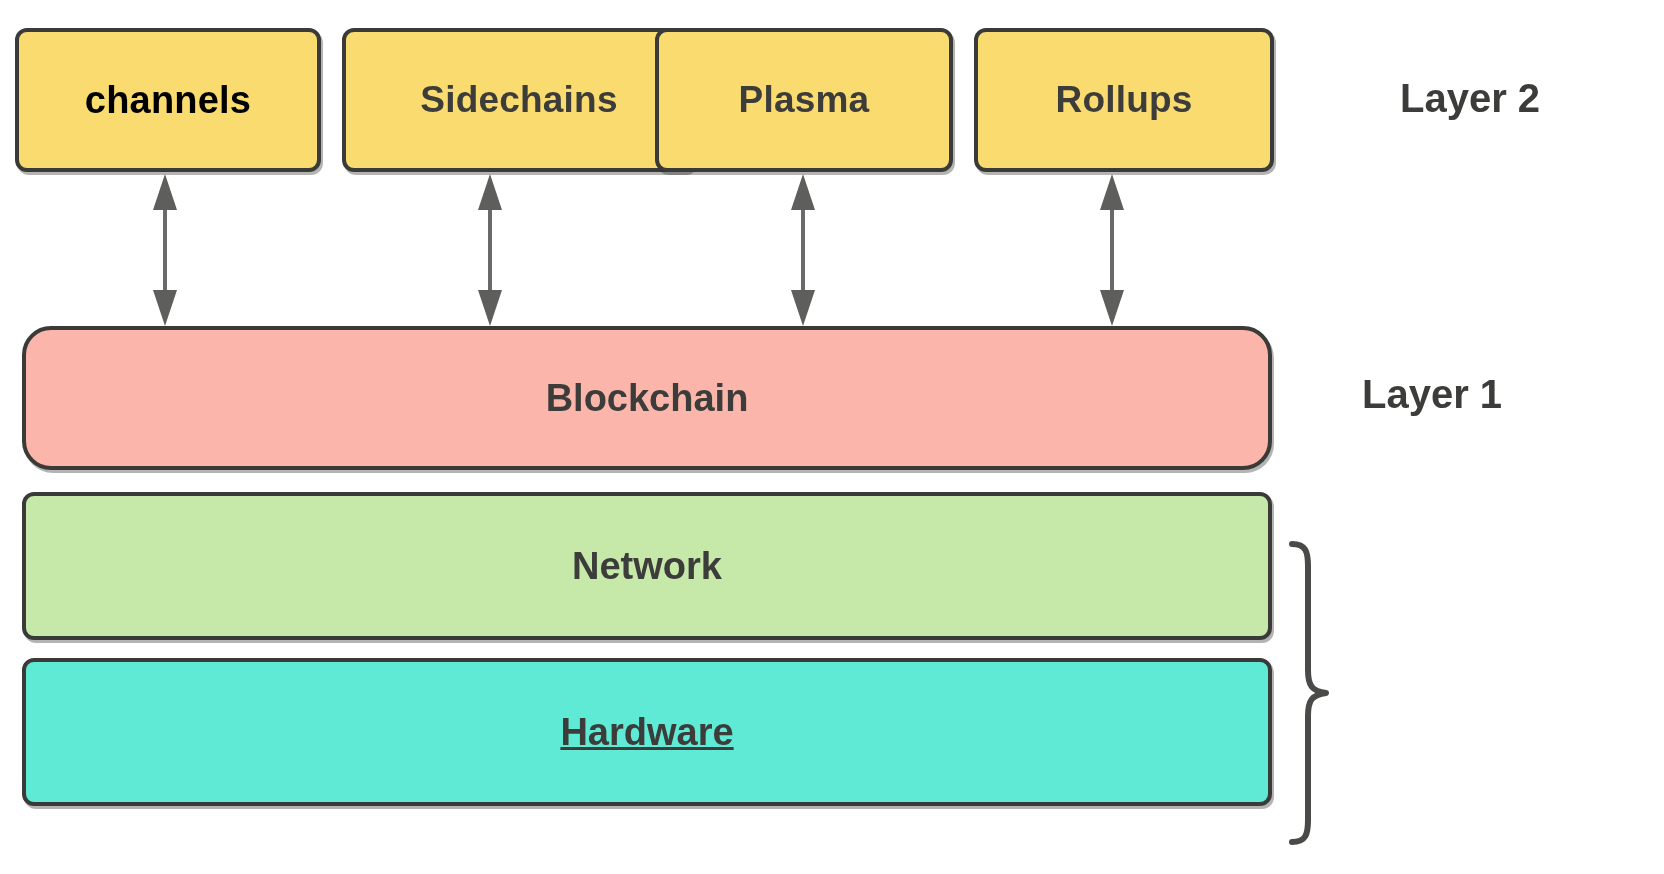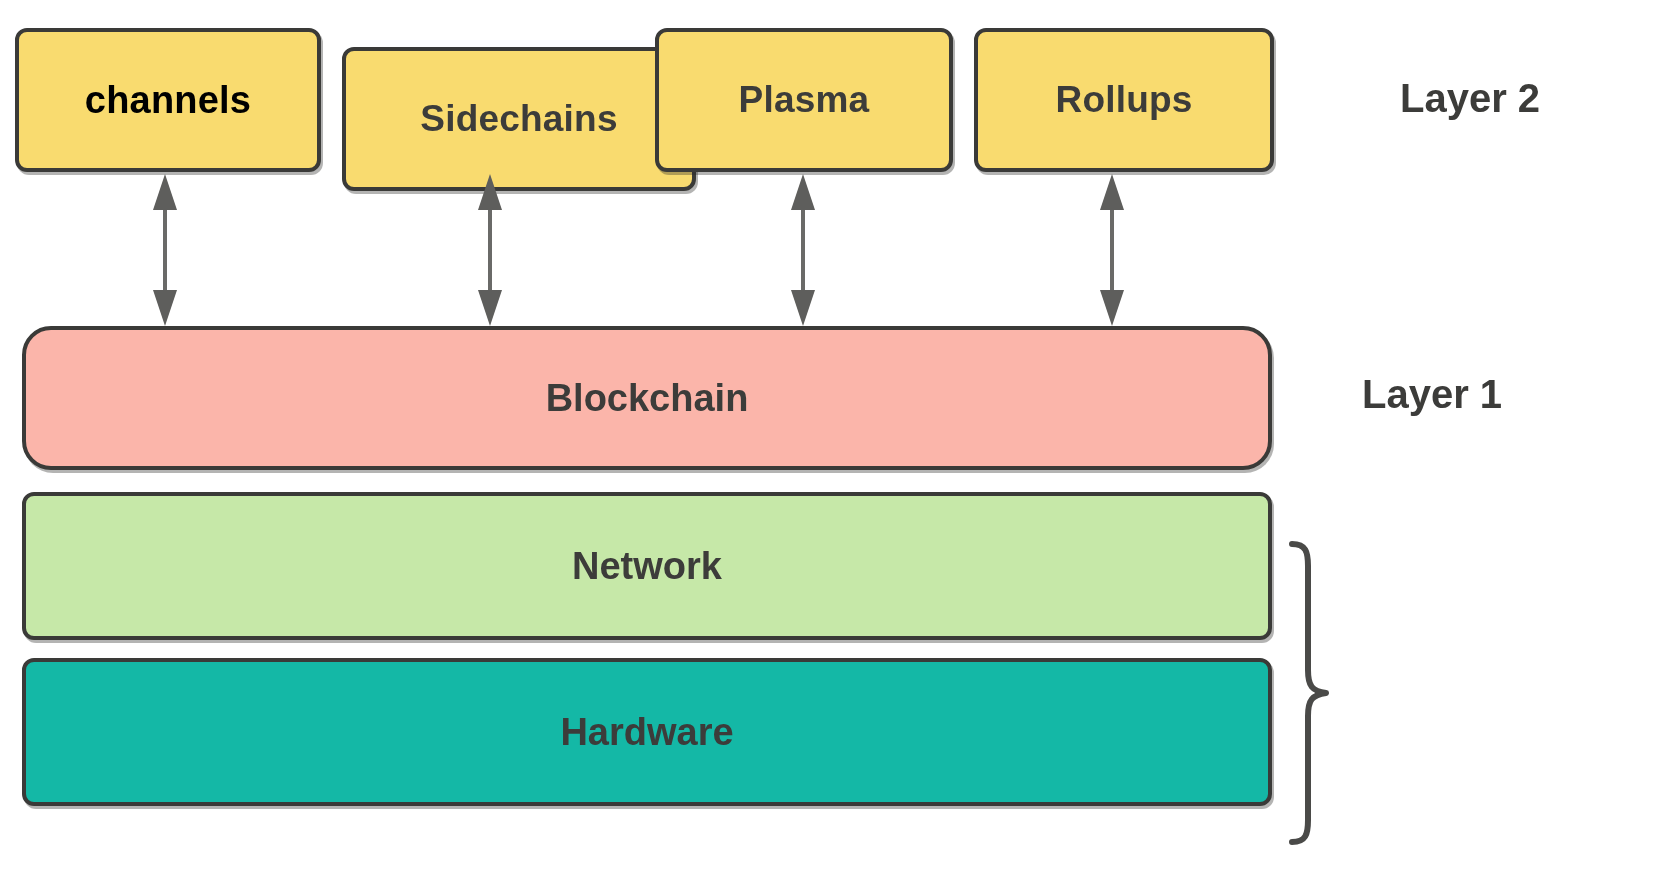--- a/index.html
+++ b/index.html
@@ -36,21 +36,21 @@
 
   
   .l2 {
     top: 28px;
     height: 144px;
     background: #f9db6f;
     font-size: 37px;
     letter-spacing: .2px;
   }
   #node-state-channels  { left: 15px;   width: 306px; }
-  #node-sidechains      { left: 342px;  width: 354px; margin-top: 19px; }
+  #node-sidechains      { left: 342px;  width: 354px; }
   #node-plasma          { left: 655px;  width: 298px; }
   #node-rollups         { left: 974px;  width: 300px; }
 
   
   .serif-word {
     font-family: "Liberation Serif", "DejaVu Serif", serif;
     font-weight: bold;
     color: #141414;
     display: block;
     font-size: 38px;
@@ -66,21 +66,21 @@
   }
 
   
   .bar {
     left: 22px;
     width: 1250px;
     font-size: 38px;
   }
   #node-blockchain { top: 326px; height: 144px; background: #fbb5aa; border-radius: 29px; }
   #node-network    { top: 492px; height: 148px; background: #c6e8a8; align-items: center; }
-  #node-hardware   { top: 658px; height: 148px; background: #14b8a6; }
+  #node-hardware   { top: 658px; height: 148px; background: #5eead4; text-decoration: underline; }
 
   
   .arrow {
     position: absolute;
     top: 172px;
     height: 156px;
     width: 40px;
     margin-left: -20px;
   }
   .arrow svg { display: block; }

